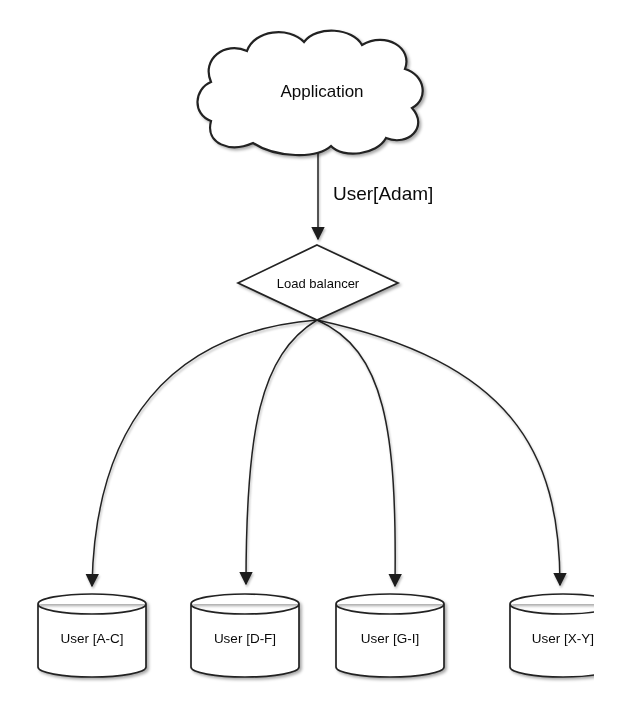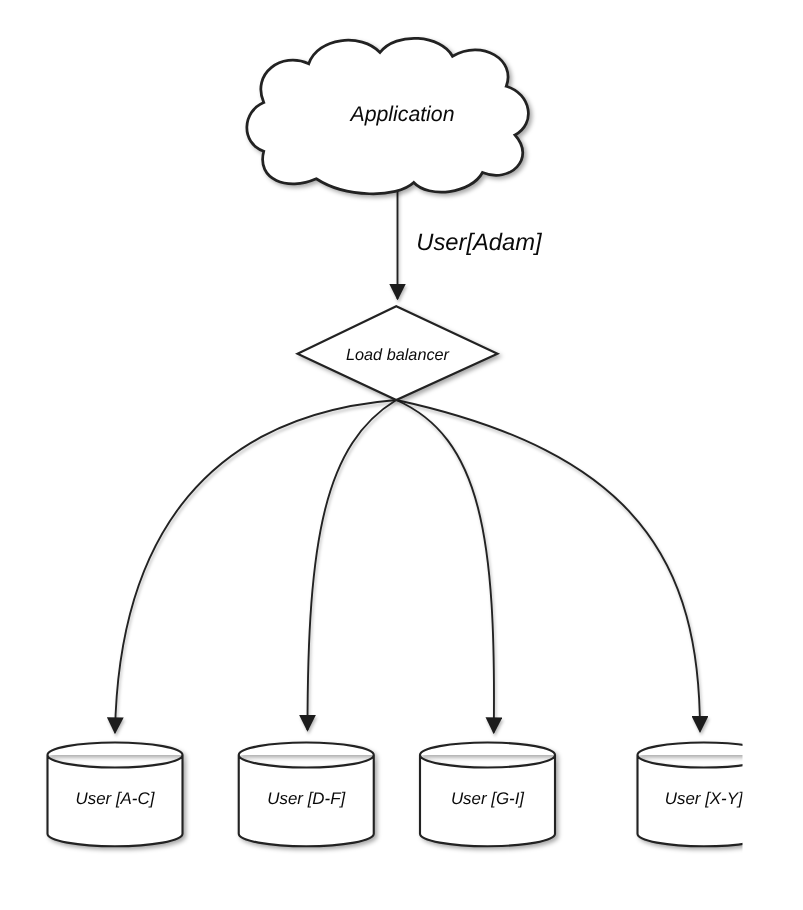--- a/index.html
+++ b/index.html
@@ -6,21 +6,20 @@
     margin: 0;
     padding: 0;
     background: var(--bg, #ffffff);
   }
   .stage {
     position: relative;
     width: 594px;
     height: 728px;
     background: var(--bg, #ffffff);
     overflow: hidden;
-    font-style: italic;
   }
   svg { display: block; }
   .shape {
     fill: #ffffff;
     stroke: var(--stroke, #222222);
   }
   .cloud-shape   { stroke-width: 2.2; }
   .diamond-shape { stroke-width: 1.7; }
   .cyl-shape     { stroke-width: 1.7; }
   .edge {

